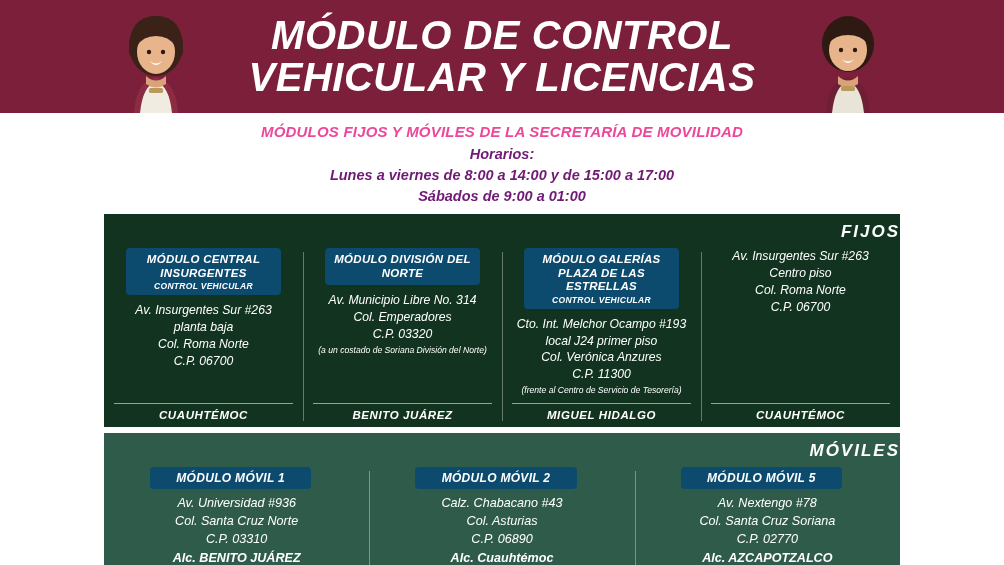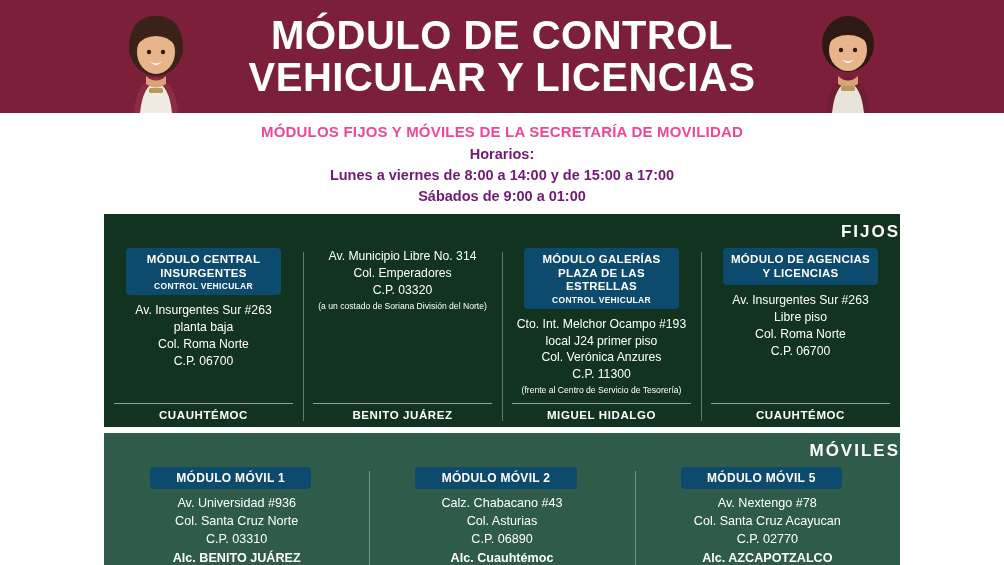--- a/index.html
+++ b/index.html
@@ -12,20 +12,21 @@
     height: 565px;
     overflow: hidden;
     font-family: "Liberation Sans", sans-serif;
     position: relative;
   }
   .page {
     position: relative;
     width: 1004px;
     height: 565px;
     background: #ffffff;
+    font-style: italic;
   }
 
   
   .header {
     position: relative;
     height: 113px;
     background: #7b1f3a;
     display: flex;
     align-items: center;
     justify-content: center;
@@ -251,20 +252,24 @@
           <div>Col. Roma Norte</div>
           <div>C.P. 06700</div>
           <span class="note"></span>
         </div>
         <div class="alcaldia-wrap">
           <div class="alcaldia">CUAUHTÉMOC</div>
         </div>
       </div>
 
       <div class="card">
+        <div class="pill">
+          <span>MÓDULO DIVISIÓN DEL NORTE</span>
+          <span class="sub"></span>
+        </div>
         <div class="addr">
           <div>Av. Municipio Libre No. 314</div>
           <div>Col. Emperadores</div>
           <div>C.P. 03320</div>
           <span class="note">(a un costado de Soriana División del Norte)</span>
         </div>
         <div class="alcaldia-wrap">
           <div class="alcaldia">BENITO JUÁREZ</div>
         </div>
       </div>
@@ -280,27 +285,23 @@
           <div>Col. Verónica Anzures</div>
           <div>C.P. 11300</div>
           <span class="note">(frente al Centro de Servicio de Tesorería)</span>
         </div>
         <div class="alcaldia-wrap">
           <div class="alcaldia">MIGUEL HIDALGO</div>
         </div>
       </div>
 
       <div class="card">
-        <div class="pill">
-          <span>MÓDULO DE AGENCIAS Y LICENCIAS</span>
-          <span class="sub"></span>
-        </div>
         <div class="addr">
           <div>Av. Insurgentes Sur #263</div>
-          <div>Libre piso</div>
+          <div>Centro piso</div>
           <div>Col. Roma Norte</div>
           <div>C.P. 06700</div>
           <span class="note"></span>
         </div>
         <div class="alcaldia-wrap">
           <div class="alcaldia">CUAUHTÉMOC</div>
         </div>
       </div>
 
     </div>
@@ -337,21 +338,21 @@
 
         </div>
       </div>
 
       <div class="card">
         <div class="pill">
           <span>MÓDULO MÓVIL 5</span>
         </div>
         <div class="addr">
           <div>Av. Nextengo #78</div>
-          <div>Col. Santa Cruz Acayucan</div>
+          <div>Col. Santa Cruz Soriana</div>
           <div>C.P. 02770</div>
           <div><span class="alc-line">Alc. AZCAPOTZALCO</span></div>
 
         </div>
       </div>
 
     </div>
   </div>
 
 </div>

